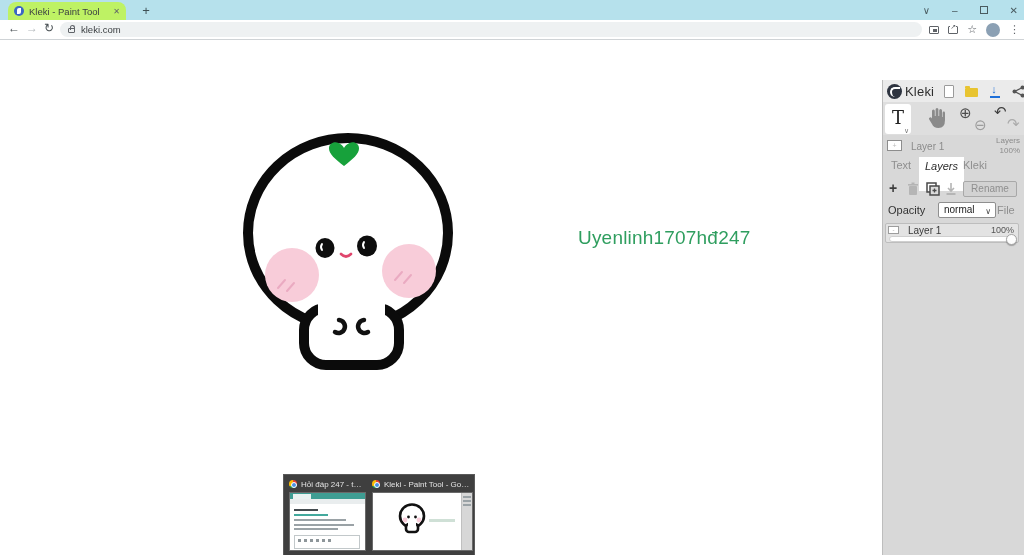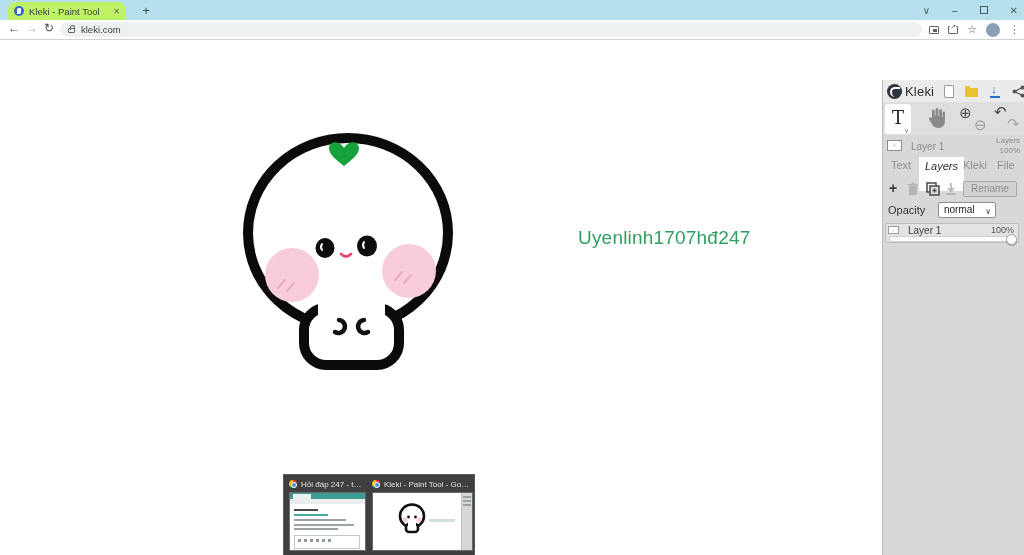--- a/index.html
+++ b/index.html
@@ -288,21 +288,21 @@
         <span class="opacity-lbl">
           <span>Layers</span><br>
           <span>100%</span>
         </span>
       </div>
 
       <div class="sb-tabs">
         <span class="sb-tab" style="left:2px;">Text</span>
         <span class="sb-tab active" style="left:36px;">Layers</span>
         <span class="sb-tab" style="left:74px;">Kleki</span>
-        <span class="sb-tab" style="left:108px;">File</span>
+        <span class="sb-tab" style="left:108px;margin-top:45px;">File</span>
       </div>
 
       <div class="sb-panel">
         <div class="btnrow">
           <span class="plus-btn">+</span>
           <svg class="icon-svg" style="left:24px;" width="12" height="14" viewBox="0 0 12 14">
             <rect x="2" y="4" width="8" height="9" rx="1" fill="#b5b5b5"></rect>
             <rect x="1" y="2" width="10" height="1.6" fill="#b5b5b5"></rect>
             <rect x="4.5" y="0.5" width="3" height="1.6" fill="#b5b5b5"></rect>
           </svg>

